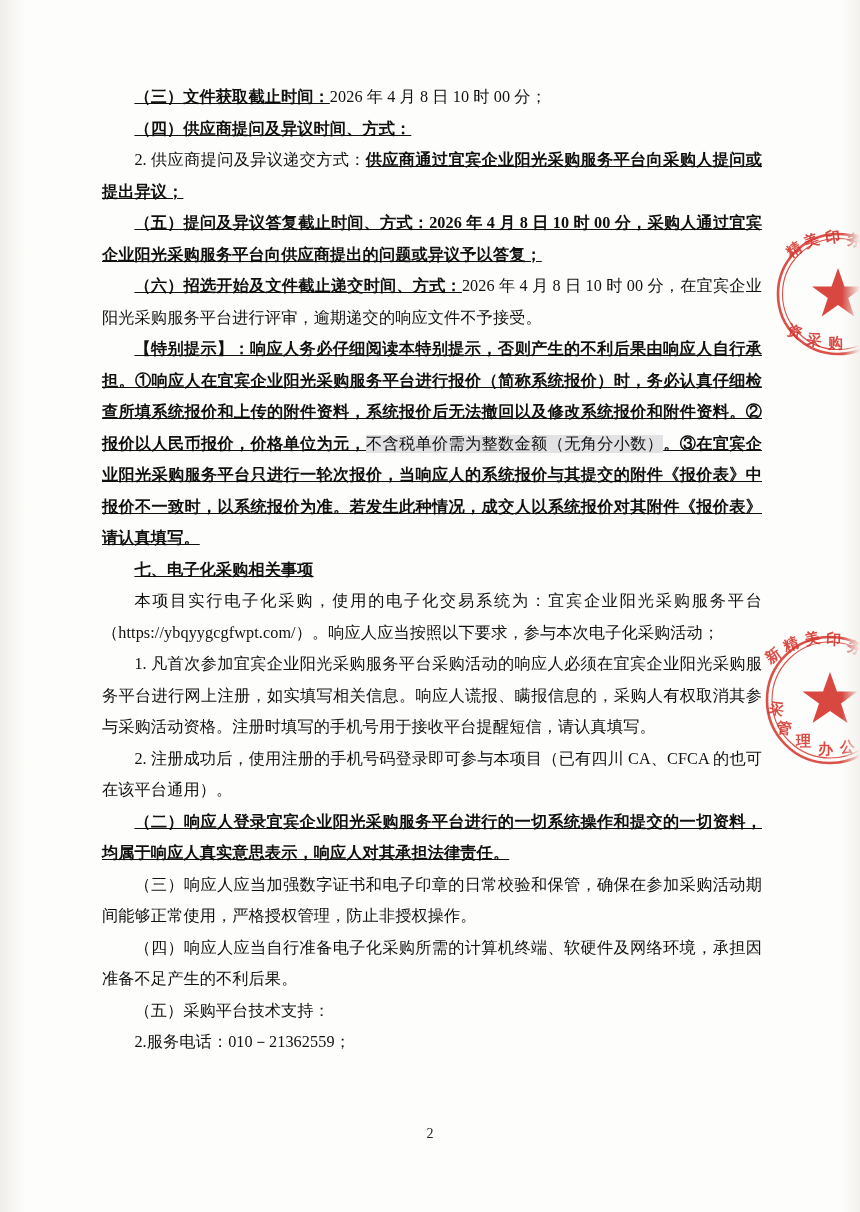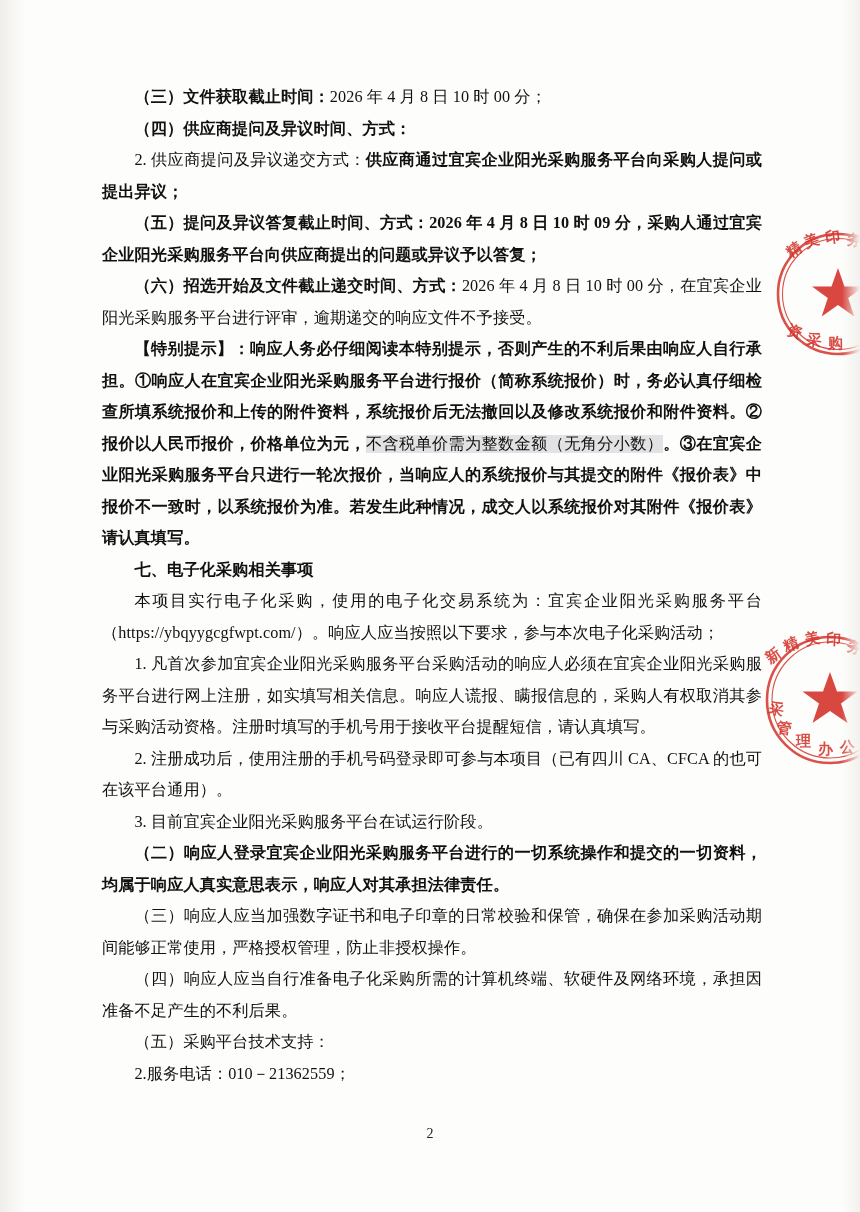--- a/index.html
+++ b/index.html
@@ -43,21 +43,21 @@
     line-height: 31.5px;
     color: #111111;
     letter-spacing: 0.1px;
   }
   p {
     margin: 0;
     text-align: justify;
     text-justify: inter-ideograph;
   }
   .ind1 { text-indent: 2em; }
-  .b { font-weight: bold; }
+  .b { font-weight: bold; text-decoration: underline; }
   .hl {
     background: #e2e2e4;
   }
   .page-num {
     position: absolute;
     left: 0;
     right: 0;
     top: 1126px;
     text-align: center;
     font-size: 14px;
@@ -87,28 +87,27 @@
 </style>
 </head>
 <body>
 
 <div id="page">
 
   <div class="doc-body" id="doc-body">
       <p class="ind1"><span class="b">（三）文件获取截止时间：</span><span>2026 年 4 月 8 日 10 时 00 分；</span></p>
       <p class="ind1"><span class="b">（四）供应商提问及异议时间、方式：</span></p>
       <p class="ind1"><span>2. 供应商提问及异议递交方式：</span><span class="b">供应商通过宜宾企业阳光采购服务平台向采购人提问或提出异议；</span></p>
-      <p class="ind1"><span class="b">（五）提问及异议答复截止时间、方式：2026 年 4 月 8 日 10 时 09 分，采购人通过宜宾企业阳光采购服务平台向供应商提出的问题或异议予以答复；</span></p>
+      <p class="ind1"><span class="b">（五）提问及异议答复截止时间、方式：2026 年 4 月 8 日 10 时 00 分，采购人通过宜宾企业阳光采购服务平台向供应商提出的问题或异议予以答复；</span></p>
       <p class="ind1"><span class="b">（六）招选开始及文件截止递交时间、方式：</span><span>2026 年 4 月 8 日 10 时 00 分，在宜宾企业阳光采购服务平台进行评审，逾期递交的响应文件不予接受。</span></p>
       <p class="ind1"><span class="b">【特别提示】：响应人务必仔细阅读本特别提示，否则产生的不利后果由响应人自行承担。①响应人在宜宾企业阳光采购服务平台进行报价（简称系统报价）时，务必认真仔细检查所填系统报价和上传的附件资料，系统报价后无法撤回以及修改系统报价和附件资料。②报价以人民币报价，价格单位为元，</span><span class="hl">不含税单价需为整数金额（无角分小数）</span><span class="b">。③在宜宾企业阳光采购服务平台只进行一轮次报价，当响应人的系统报价与其提交的附件《报价表》中报价不一致时，以系统报价为准。若发生此种情况，成交人以系统报价对其附件《报价表》请认真填写。</span></p>
       <p class="ind1"><span class="b">七、电子化采购相关事项</span></p>
       <p class="ind1"><span>本项目实行电子化采购，使用的电子化交易系统为：宜宾企业阳光采购服务平台（https://ybqyygcgfwpt.com/）。响应人应当按照以下要求，参与本次电子化采购活动；</span></p>
       <p class="ind1"><span>1. 凡首次参加宜宾企业阳光采购服务平台采购活动的响应人必须在宜宾企业阳光采购服务平台进行网上注册，如实填写相关信息。响应人谎报、瞒报信息的，采购人有权取消其参与采购活动资格。注册时填写的手机号用于接收平台提醒短信，请认真填写。</span></p>
       <p class="ind1"><span>2. 注册成功后，使用注册的手机号码登录即可参与本项目（已有四川 CA、CFCA 的也可在该平台通用）。</span></p>
-      <p class="ind1"><span>3. 目前宜宾企业阳光采购服务平台在试运行阶段。</span></p>
       <p class="ind1"><span class="b">（二）响应人登录宜宾企业阳光采购服务平台进行的一切系统操作和提交的一切资料，均属于响应人真实意思表示，响应人对其承担法律责任。</span></p>
       <p class="ind1"><span>（三）响应人应当加强数字证书和电子印章的日常校验和保管，确保在参加采购活动期间能够正常使用，严格授权管理，防止非授权操作。</span></p>
       <p class="ind1"><span>（四）响应人应当自行准备电子化采购所需的计算机终端、软硬件及网络环境，承担因准备不足产生的不利后果。</span></p>
       <p class="ind1"><span>（五）采购平台技术支持：</span></p>
       <p class="ind1"><span>2.服务电话：010－21362559；</span></p>
     </div>
 
   <div class="page-num">2</div>
 
   <div class="stamp" id="stamp-right-upper">

